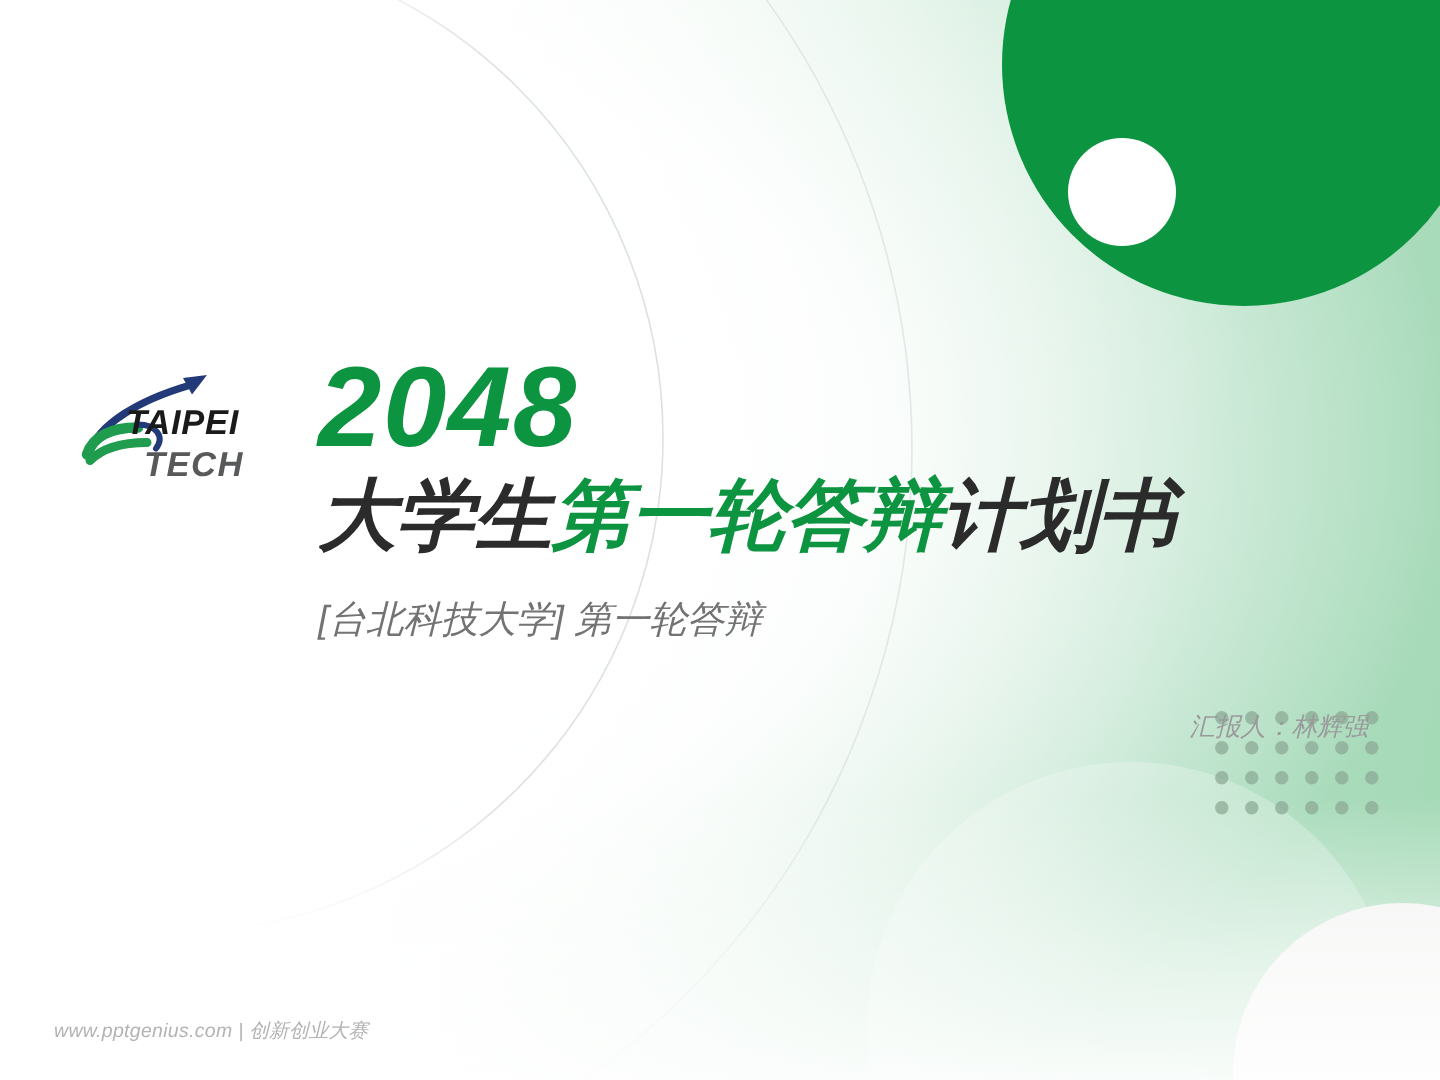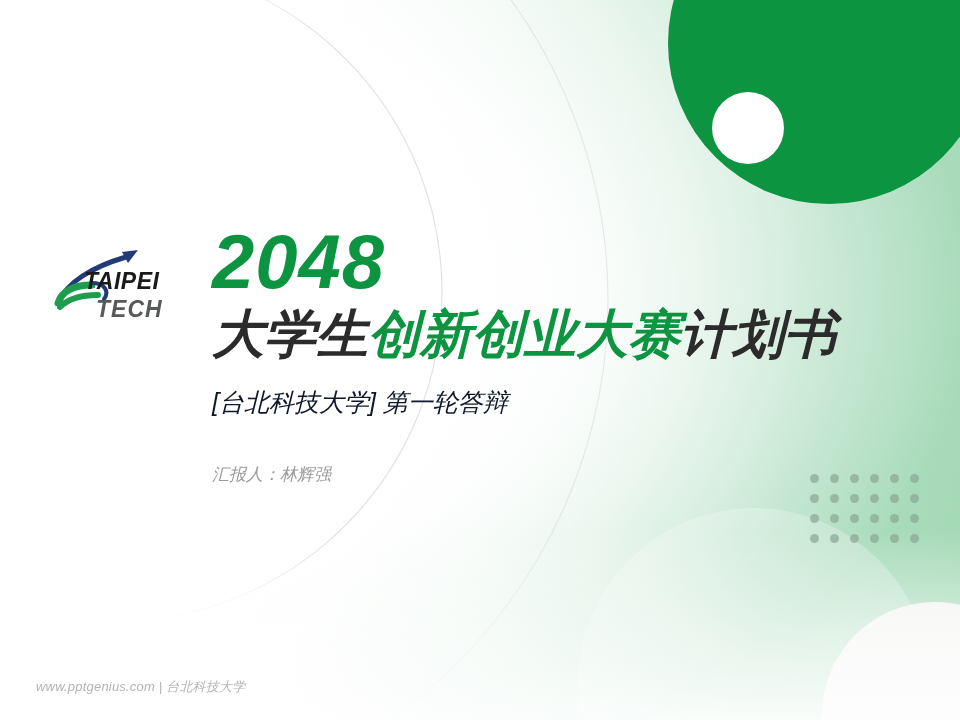--- a/index.html
+++ b/index.html
@@ -122,21 +122,21 @@
     left: 52px;
     top: 243px;
     width: 114px;
     height: 86px;
   }
 
   
   .content {
     position: absolute;
     left: 212px;
-    top: 226px;
+    top: 236px;
     width: 700px;
   }
   .year {
     font-size: 76px;
     line-height: 0.95;
     font-weight: bold;
     color: #0d9440;
     letter-spacing: 1px;
   }
   .headline {
@@ -147,28 +147,29 @@
     color: #2b2b2b;
     white-space: nowrap;
     letter-spacing: 0px;
   }
   .headline .hl {
     color: #0d9440;
   }
   .subtitle {
     margin-top: 24px;
     font-size: 25px;
-    color: #0f172a;
+    color: #737373;
     font-weight: normal;
   }
   .meta {
     margin-top: 42px;
     font-size: 17px;
     line-height: 1.62;
     color: #9a9a9a;
+    text-align: right;
   }
   .meta div { white-space: nowrap; }
 
   
   .footer {
     position: absolute;
     left: 36px;
     bottom: 24px;
     font-size: 13px;
     color: #b3b3b3;
@@ -233,24 +234,24 @@
       <path d="M8 64 C 16 56, 28 52, 46 52" fill="none" stroke="#1f9c4d" stroke-width="6" stroke-linecap="round"></path>
       <path d="M40 40 C 52 40, 58 48, 52 56" fill="none" stroke="#223a78" stroke-width="4" stroke-linecap="round"></path>
     </g>
     <text x="32" y="46" font-family="'Liberation Sans', sans-serif" font-size="23" font-weight="bold" fill="#1a1a1a" letter-spacing="0.5">TAIPEI</text>
     <text x="44" y="74" font-family="'Liberation Sans', sans-serif" font-size="23" font-weight="bold" fill="#57595a" letter-spacing="1">TECH</text>
   </svg>
 
   <div class="content">
     <div class="year">2048</div>
 
-    <div class="headline"><span>大学生</span><span class="hl">创新创业大赛</span><span>计划书</span></div>
+    <div class="headline"><span>大学生</span><span class="hl">第一轮答辩</span><span>计划书</span></div>
 
     <div class="subtitle">[台北科技大学] 第一轮答辩</div>
 
     <div class="meta">
       <div>汇报人：林辉强</div>
     </div>
   </div>
 
-  <div class="footer">www.pptgenius.com | 台北科技大学</div>
+  <div class="footer">www.pptgenius.com | 创新创业大赛</div>
 
 </div>
 
 </body></html>

